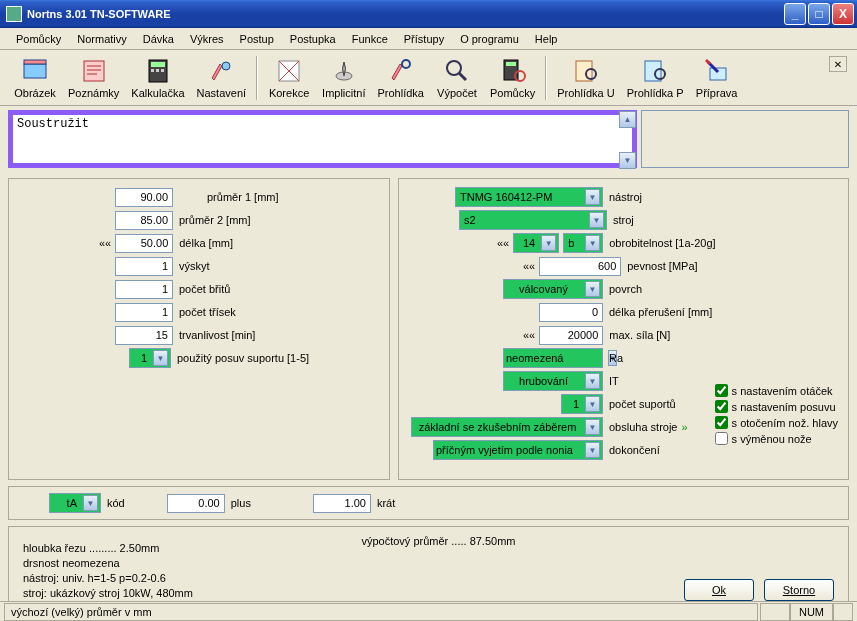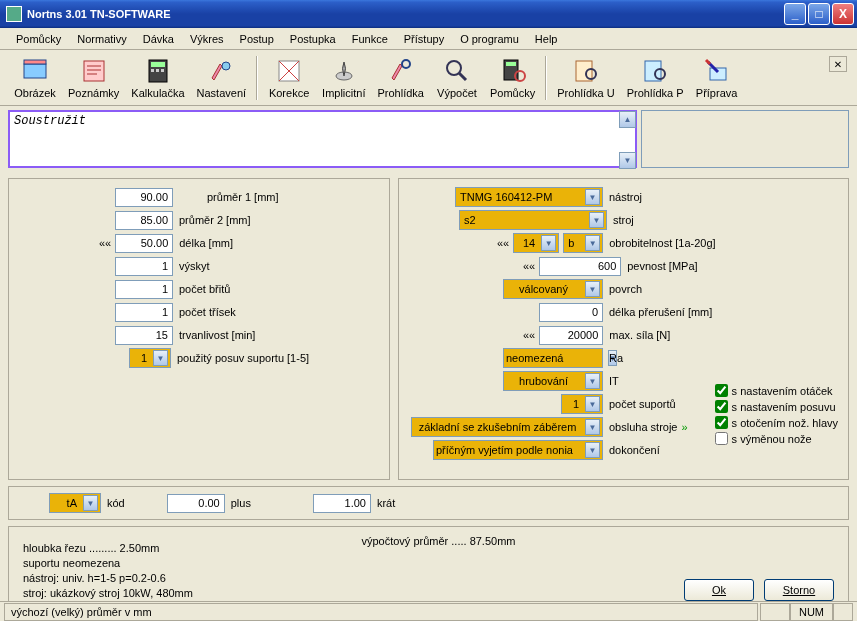--- a/index.html
+++ b/index.html
@@ -19,21 +19,21 @@
 .tbtn { display: flex; flex-direction: column; align-items: center; padding: 2px 6px; cursor: pointer; min-width: 54px; }
 .tbtn .ticon { width: 28px; height: 28px; margin-bottom: 2px; display:flex; align-items:center; justify-content:center; }
 .tsep { width: 2px; height: 44px; border-left: 1px solid #aca899; border-right: 1px solid #fff; margin: 0 4px; }
 .xbtn { position: absolute; right: 10px; top: 6px; width: 18px; height: 16px; border: 1px solid #aca899; background: #ece9d8; display: flex; align-items: center; justify-content: center; font-size: 10px; cursor: pointer; }
 
 .content { padding: 4px 8px; }
 .headerline { padding: 2px 2px 4px 2px; }
 .textarea-wrap { display: flex; gap: 4px; margin-bottom: 8px; }
 .textarea-main { flex: 1; position: relative; }
 .textarea-side { width: 208px; height: 58px; border: 1px solid #7f9db9; background: #ece9d8; }
-textarea { width: 100%; height: 58px; border: 2px solid #8b5cf6; font-family: 'Courier New', monospace; font-size: 12px; padding: 2px 20px 2px 4px; resize: none; font-style: italic; }
+textarea { width: 100%; height: 58px; border: 5px solid #8b5cf6; font-family: 'Courier New', monospace; font-size: 12px; padding: 2px 20px 2px 4px; resize: none; }
 .scrollup, .scrolldown { position: absolute; right: 1px; width: 17px; height: 17px; background: linear-gradient(to bottom, #e8f0f8, #b0c8e8); border: 1px solid #7f9db9; display: flex; align-items: center; justify-content: center; font-size: 8px; color: #4a6a9a; cursor: pointer; }
 .scrollup { top: 1px; }
 .scrolldown { bottom: 1px; }
 
 .panels { display: flex; gap: 8px; }
 .panel { border: 1px solid #aca899; background: #ece9d8; padding: 8px 12px; }
 .panel.left { width: 382px; height: 302px; }
 .panel.right { flex: 1; height: 302px; position: relative; }
 
 .row { display: flex; align-items: center; margin-bottom: 3px; height: 20px; }
@@ -49,21 +49,21 @@
 .panel.bottom1 { margin-top: 6px; padding: 6px 12px; display: flex; align-items: center; gap: 6px; }
 .panel.bottom2 { margin-top: 6px; padding: 8px 14px; display: flex; justify-content: space-between; align-items: flex-end; height: 84px; }
 .info-left { line-height: 15px; }
 .info-mid { }
 .btns { display: flex; gap: 10px; }
 .btn { min-width: 70px; height: 22px; border: 1px solid #003c74; background: linear-gradient(to bottom, #fff, #ece9d8); border-radius: 3px; cursor: pointer; padding: 0 14px; }
 
 .statusbar { position: fixed; bottom: 0; left: 0; right: 0; height: 20px; background: #ece9d8; border-top: 1px solid #aca899; display: flex; align-items: center; padding: 0 4px; }
 .statusbar .cell { border: 1px solid #aca899; padding: 1px 8px; height: 18px; display: flex; align-items: center; }
 .statusbar .flex { flex: 1; border: 1px solid #aca899; padding: 1px 6px; height: 18px; display: flex; align-items: center; margin-right: 2px; }
-.xpsel { height: 20px; border: 1px solid #7f9db9; background: #eab308; padding: 0 2px; display: flex; align-items: center; }
+.xpsel { height: 20px; border: 1px solid #7f9db9; background: #22c55e; padding: 0 2px; display: flex; align-items: center; }
 .xpsel .arrow { width: 15px; height: 16px; background: linear-gradient(to bottom, #e8f0f8, #b0c8e8); border: 1px solid #7f9db9; display: flex; align-items: center; justify-content: center; font-size: 8px; color: #4a6a9a; margin-left: 4px; cursor: pointer; }
 </style>
 </head>
 <body>
 
 <div class="titlebar">
   <div class="icon"></div>
   <span>Nortns 3.01 TN-SOFTWARE</span>
   <div class="spacer"></div>
   <div class="winbtn min">_</div>
@@ -373,21 +373,21 @@
     <input type="text" style="width: 58px; height: 19px; border: 1px solid rgb(127, 157, 185); text-align: right; padding: 0px 4px;" value="0.00">
     <span>plus</span>
     <div style="width:50px"></div>
     <input type="text" style="width: 58px; height: 19px; border: 1px solid rgb(127, 157, 185); text-align: right; padding: 0px 4px;" value="1.00">
     <span>krát</span>
   </div>
 
   <div class="panel bottom2">
     <div class="info-left">
       <div>hloubka řezu ......... 2.50mm</div>
-      <div>suportu neomezena</div>
+      <div>drsnost neomezena</div>
       <div>nástroj: univ. h=1-5 p=0.2-0.6</div>
       <div>stroj: ukázkový stroj 10kW, 480mm</div>
     </div>
     <div class="info-mid" style="align-self:flex-start">výpočtový průměr .....    87.50mm</div>
     <div class="btns">
       <button class="btn"><u>Ok</u></button>
       <button class="btn"><u>Storno</u></button>
     </div>
   </div>
 </div>

